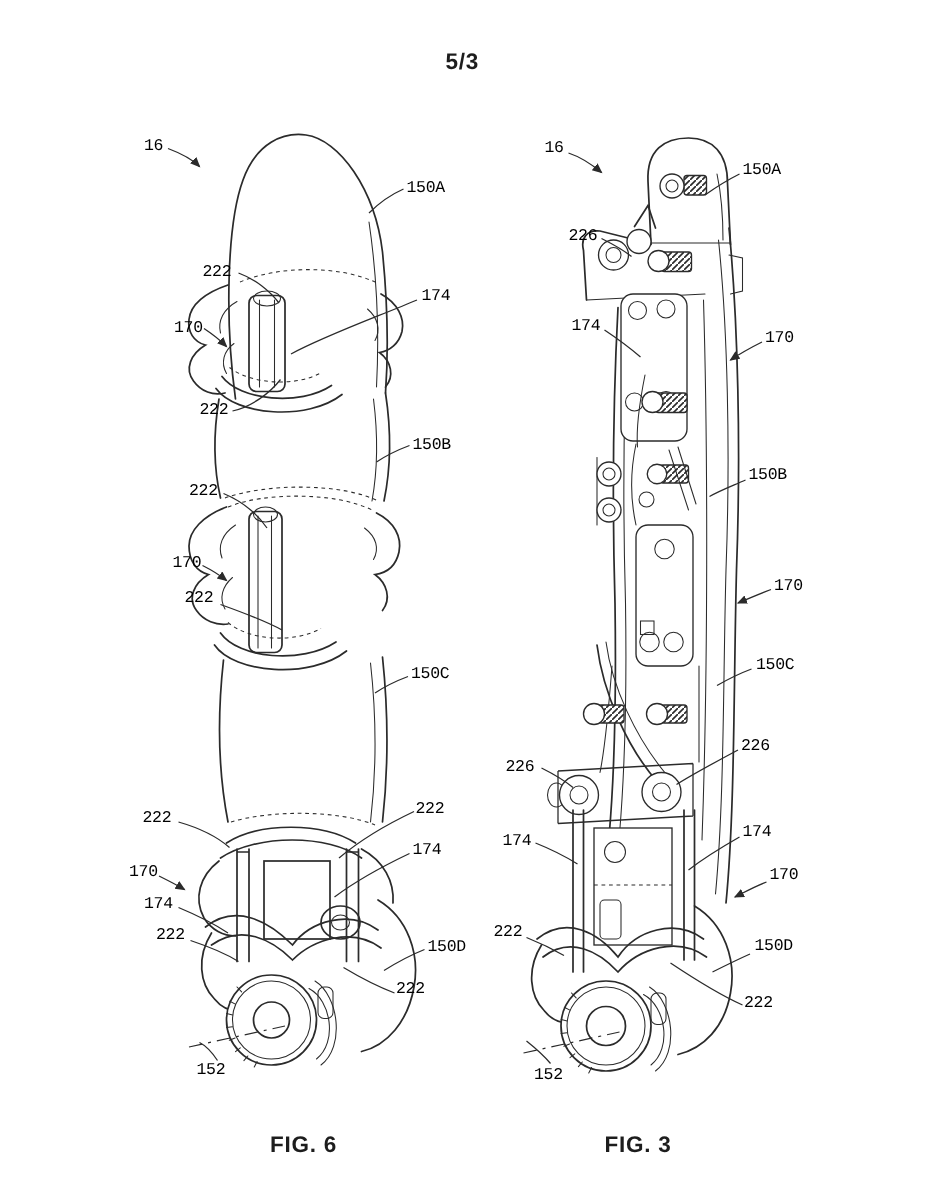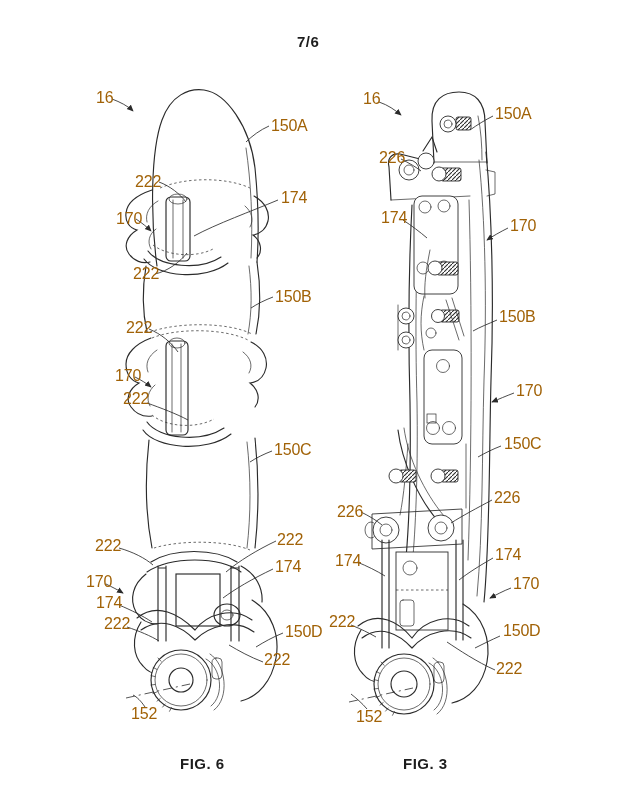--- a/index.html
+++ b/index.html
@@ -4,22 +4,22 @@
 <style>
   html,body{margin:0;padding:0;background:#e8e8e8;}
   #sheet{
     position:relative;width:630px;height:800px;background:#ffffff;
     font-family:"Liberation Sans",sans-serif;overflow:hidden;
   }
   .txt{position:absolute;color:#1d1d1d;white-space:nowrap;}
   #sheet-number{font-size:15px;font-weight:600;letter-spacing:.5px;}
   .fig-caption{font-size:15px;font-weight:700;letter-spacing:.5px;text-align:right;}
   .ref-label{
-    position:absolute;font-size:16px;color:#a16207;line-height:14px;
-    white-space:nowrap;letter-spacing:-0.2px;
+    position:absolute;font-size:11px;color:#000000;line-height:14px;
+    white-space:nowrap;letter-spacing:-0.2px;font-family:Liberation Mono, monospace;
   }
   svg{position:absolute;left:0;top:0;}
   .o{fill:none;stroke:#2b2b2b;stroke-width:1.15;stroke-linecap:round;}
   .t{fill:none;stroke:#2b2b2b;stroke-width:0.7;stroke-linecap:round;}
   .d{fill:none;stroke:#2b2b2b;stroke-width:0.7;stroke-dasharray:2.5 2.5;}
   .ld{fill:none;stroke:#2b2b2b;stroke-width:0.85;}
   .ax{fill:none;stroke:#2b2b2b;stroke-width:0.8;stroke-dasharray:9 4 2 4;}
   .wh{fill:#ffffff;stroke:#2b2b2b;stroke-width:1.15;}
   .hb{fill:url(#hatch);stroke:#2b2b2b;stroke-width:0.9;}
   .cb{fill:#ffffff;stroke:#2b2b2b;stroke-width:0.9;}
@@ -250,21 +250,21 @@
         <path d="M357,562 C367,566 377,571 385,576"></path>
         <path d="M511,588 C503,591 496,595 490,598" marker-end="url(#arrow)"></path>
         <path d="M351,625 C361,629 369,633 376,637"></path>
         <path d="M500,636 C491,640 483,644 475,648"></path>
         <path d="M495,670 C477,662 459,650 447,642"></path>
         <path d="M367,709 C362,703 356,698 351,694"></path>
       </g>
     </g>
   </svg>
 
-  <div class="txt" id="sheet-number" style="left:297px;top:33px;">7/6</div>
+  <div class="txt" id="sheet-number" style="left:297px;top:33px;">5/3</div>
 
   <div class="txt fig-caption" style="left:180px;top:755px;">FIG. 6</div>
 
   <div class="txt fig-caption" style="left:403px;top:755px;">FIG. 3</div>
 
   <div>
       <div class="ref-label" style="left: 96px; top: 91px;">16</div>
       <div class="ref-label" style="left: 271px; top: 119px;">150A</div>
       <div class="ref-label" style="left: 135px; top: 175px;">222</div>
       <div class="ref-label" style="left: 281px; top: 191px;">174</div>

